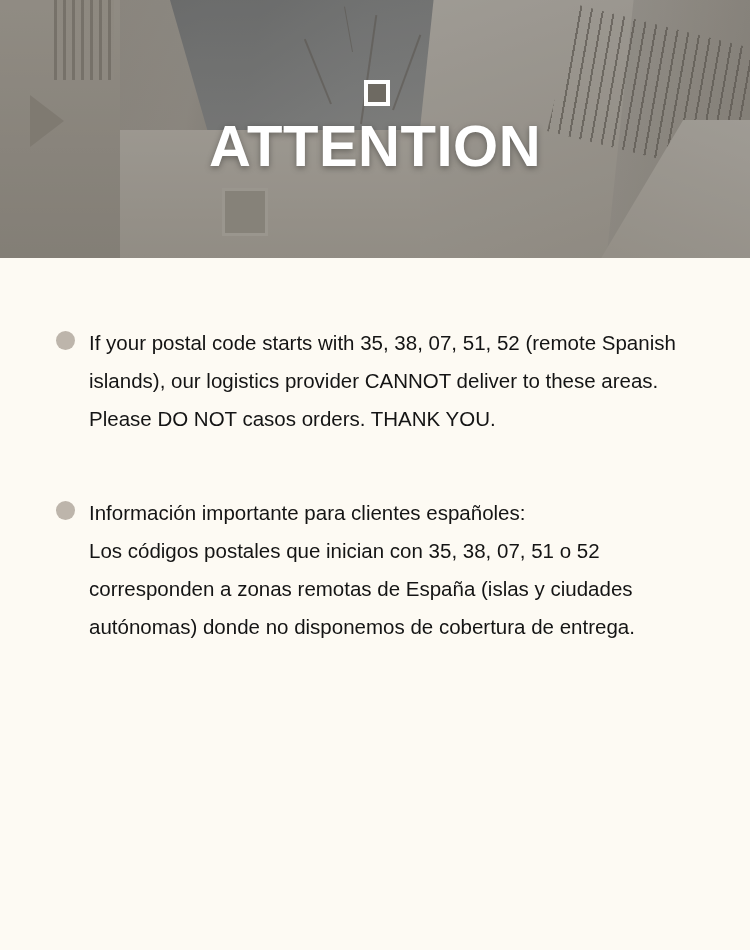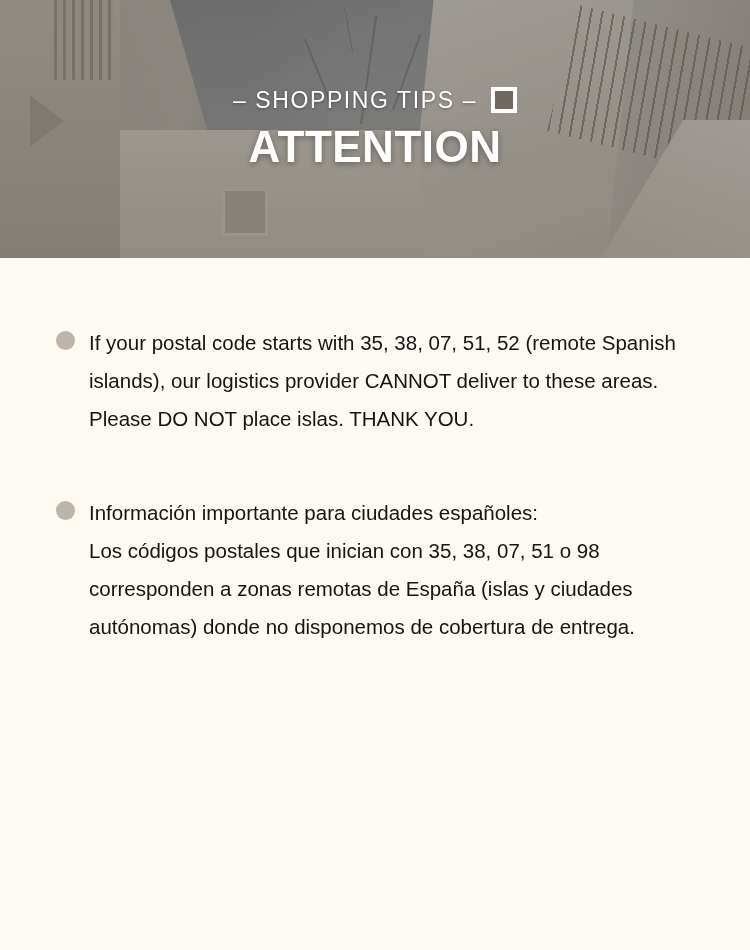--- a/index.html
+++ b/index.html
@@ -122,21 +122,21 @@
   }
   .eyebrow .glyph-box {
     display: inline-block;
     width: 26px; height: 26px;
     border: 4px solid #ffffff;
     background: #6e6a62;
     margin-left: 4px;
     vertical-align: middle;
   }
   .headline {
-    font-size: 44px;
+    font-size: 58px;
     font-weight: 800;
     line-height: 1.12;
     letter-spacing: 0.5px;
     margin: 2px 0 0 0;
     text-shadow: 0 2px 6px rgba(0,0,0,.35);
   }
   .headline span { display: block; }
 
   .body {
     padding: 66px 27px 0 56px;
@@ -177,40 +177,39 @@
     <div class="photo-branch" style="left:352px;top:6px;width:1px;height:46px;transform:rotate(-10deg);"></div>
     <div class="photo-blockC"></div>
     <div class="photo-rail"></div>
     <div class="photo-stair"></div>
     <div class="photo-blockB"></div>
     <div class="photo-window"></div>
   </div>
   <div class="banner-scrim"></div>
   <div class="banner-content">
     <div class="eyebrow">
-      <span>– SHOPPING TIPS –</span>
       <span class="glyph-box"></span>
     </div>
     <h1 class="headline">
       <span>ATTENTION</span>
     </h1>
   </div>
 </div>
 
 <div class="body">
 
   <div class="note">
     <div class="bullet"></div>
     <div class="note-text">
       <p>If your postal code starts with 35, 38, 07, 51, 52 (remote Spanish islands), our logistics provider CANNOT deliver to these areas.</p>
-      <p>Please DO NOT place islas. THANK YOU.</p>
+      <p>Please DO NOT casos orders. THANK YOU.</p>
     </div>
   </div>
 
   <div class="note">
     <div class="bullet"></div>
     <div class="note-text">
-      <p>Información importante para ciudades españoles:</p>
-      <p>Los códigos postales que inician con 35, 38, 07, 51 o 98 corresponden a zonas remotas de España (islas y ciudades autónomas) donde no disponemos de cobertura de entrega.</p>
+      <p>Información importante para clientes españoles:</p>
+      <p>Los códigos postales que inician con 35, 38, 07, 51 o 52 corresponden a zonas remotas de España (islas y ciudades autónomas) donde no disponemos de cobertura de entrega.</p>
     </div>
   </div>
 
 </div>
 
 </body></html>

